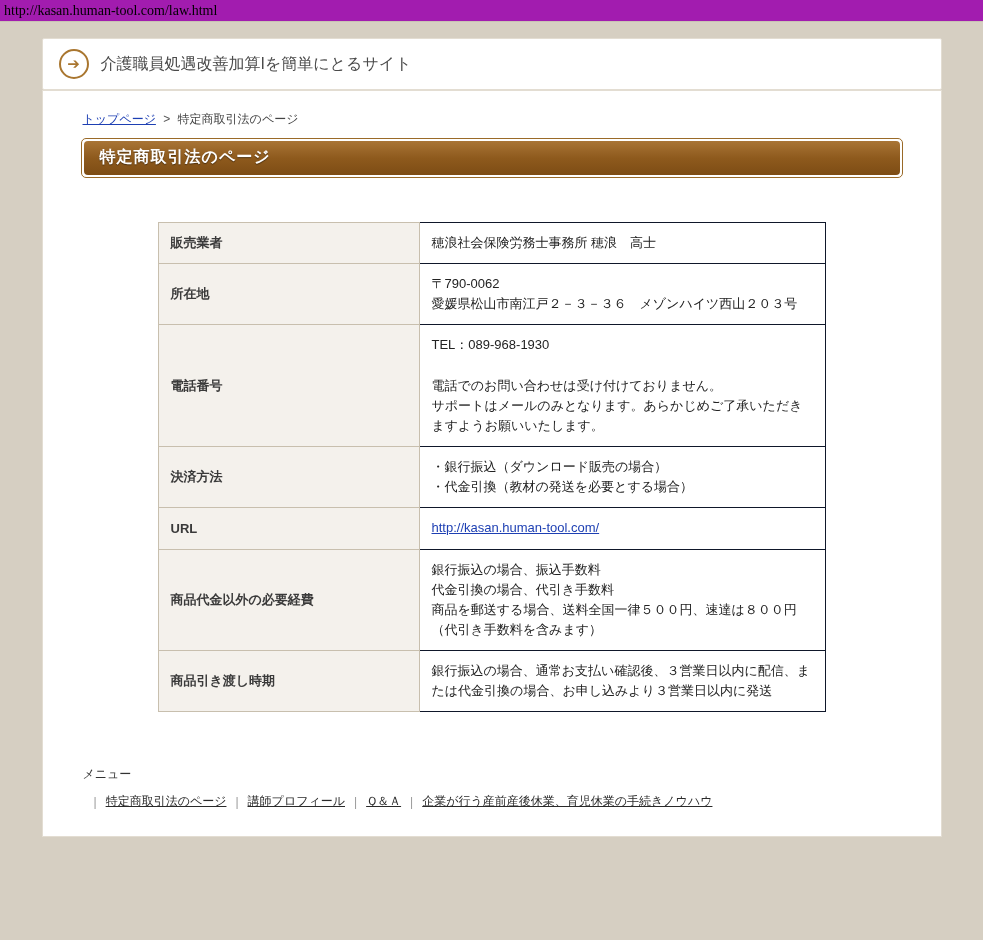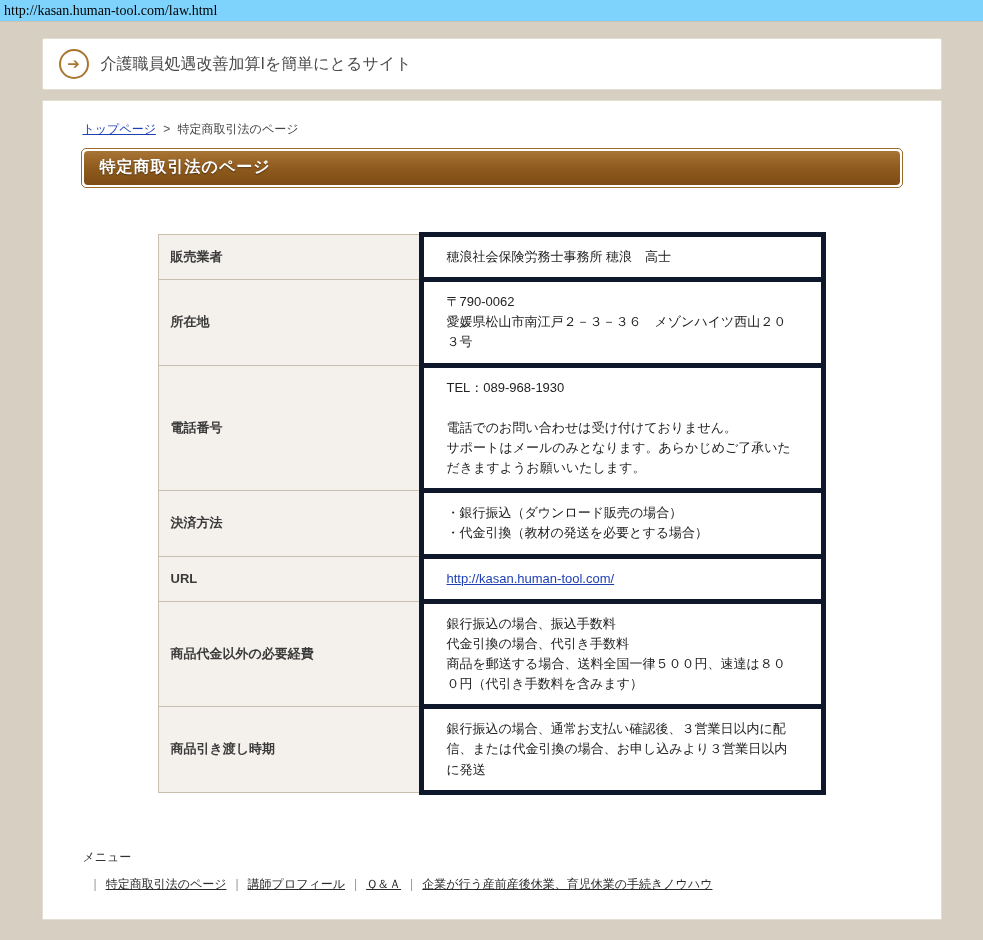--- a/index.html
+++ b/index.html
@@ -8,21 +8,21 @@
   }
   body {
     width: 983px;
     height: 940px;
     background: #d6cfc2;
     font-family: "Liberation Serif", serif;
     overflow: hidden;
   }
   .urlbar {
     height: 22px;
-    background: #7dd3fc;
+    background: #a21caf;
     color: #000000;
     font-family: "Liberation Serif", serif;
     font-size: 14px;
     line-height: 22px;
     padding-left: 4px;
     box-sizing: border-box;
     border-bottom: 1px solid #c9c2b4;
   }
   .page {
     width: 983px;
@@ -63,21 +63,21 @@
     font-family: "DejaVu Sans", sans-serif;
   }
   .site-title {
     font-size: 16px;
     color: #4a4a4a;
     font-family: "Liberation Sans", sans-serif;
   }
   .contentbox {
     background: #ffffff;
     border: 1px solid #e3ddd2;
-    margin-top: 10px;
+    margin-top: 0;
     padding: 16px 38px 26px 38px;
     box-sizing: border-box;
     min-height: 740px;
     border-radius: 0;
   }
   .breadcrumb {
     font-size: 12px;
     color: #444;
     font-family: "Liberation Sans", sans-serif;
     margin: 4px 0 10px 2px;
@@ -119,22 +119,22 @@
     width: 236px;
     background: #f4f1ec;
     border: 1px solid #c8bfae;
     text-align: left;
     vertical-align: middle;
     padding: 10px 12px;
     font-weight: bold;
     color: #3a3a3a;
   }
   table.info td {
-    border: 5px solid #0f172a;
-    padding: 10px 23px;
+    border: 1px solid #0f172a;
+    padding: 10px 12px;
     vertical-align: middle;
     line-height: 1.55;
     background: #ffffff;
   }
   table.info td a {
     color: #1d3fb3;
     text-decoration: underline;
   }
   .menu-section {
     margin-top: 54px;

